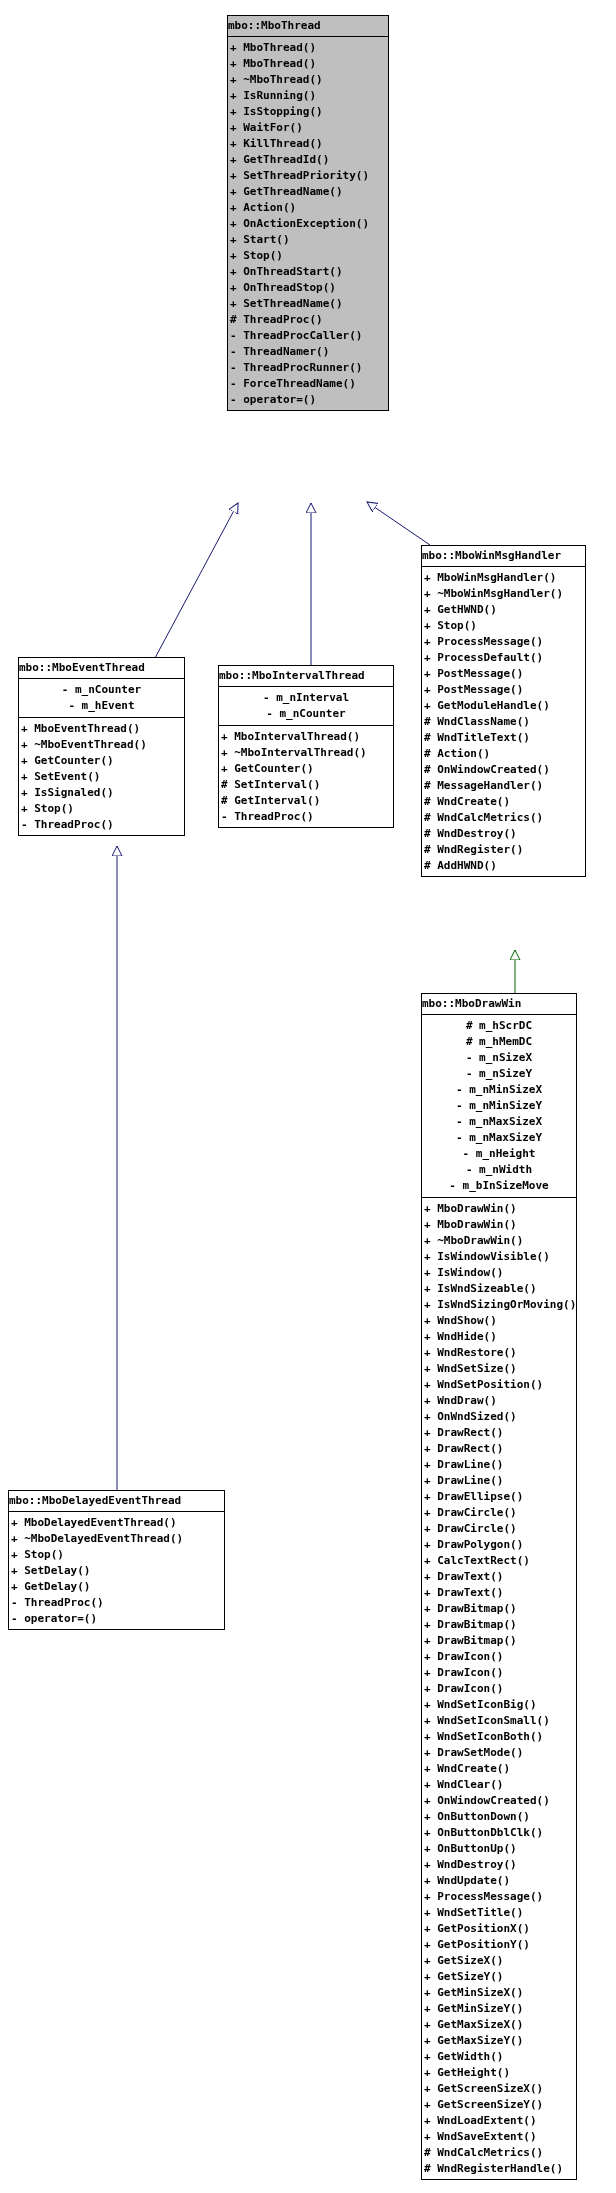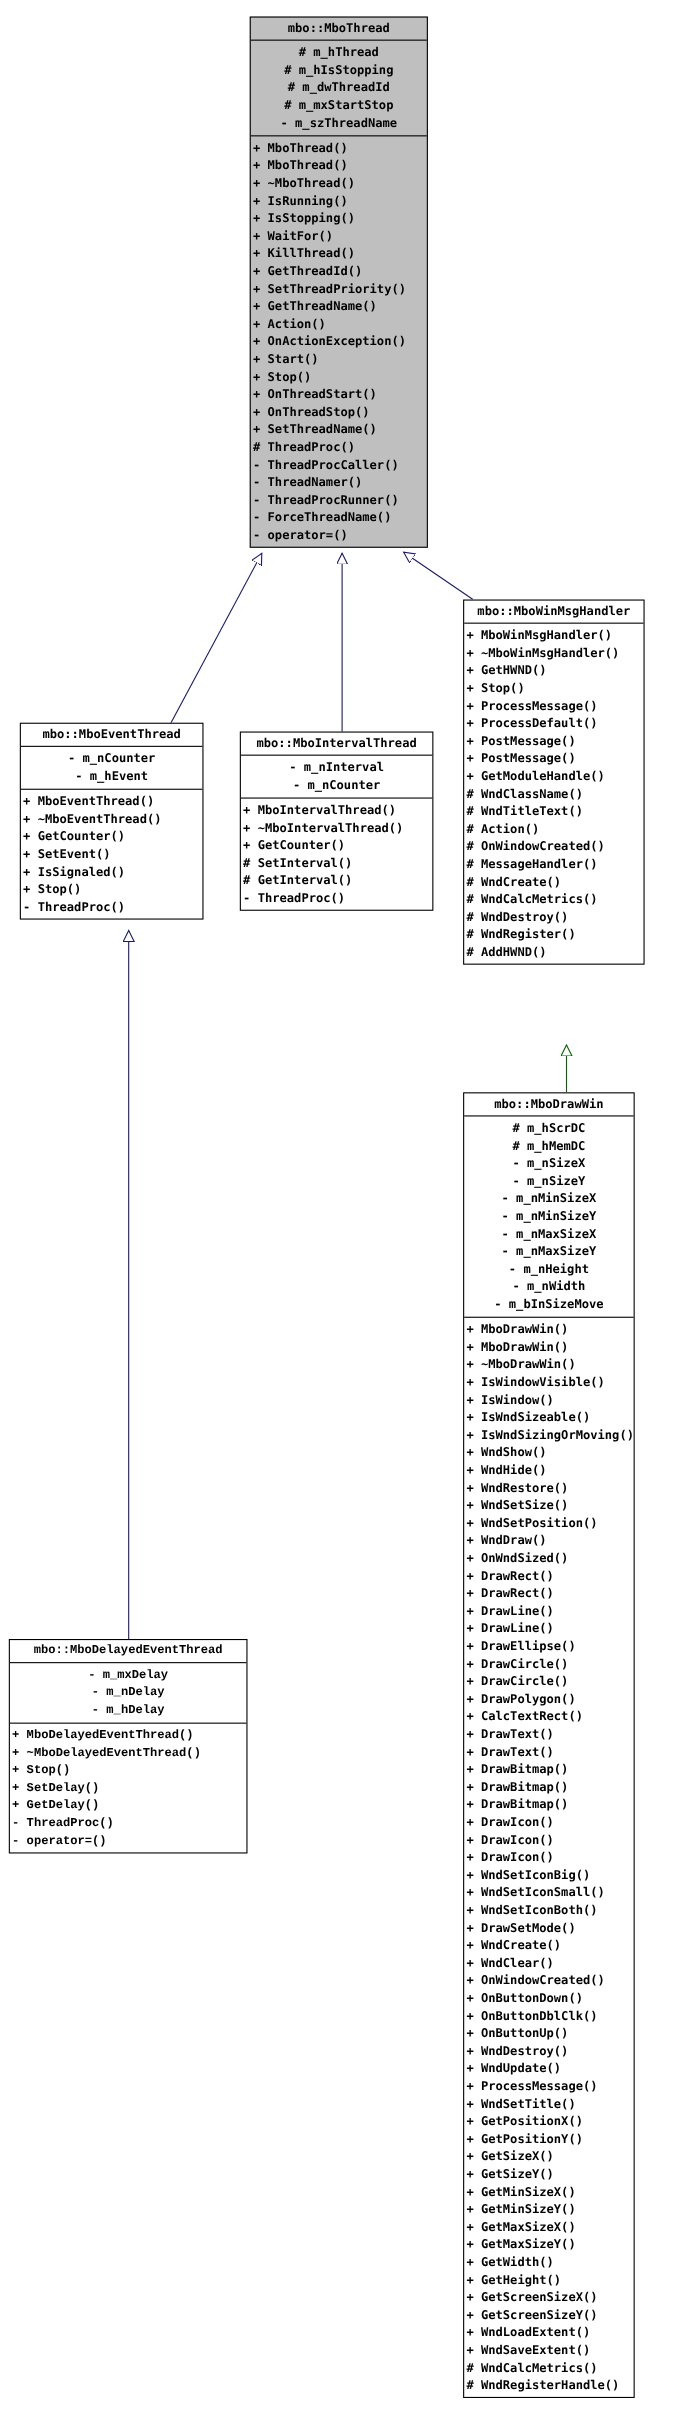--- a/index.html
+++ b/index.html
@@ -22,21 +22,21 @@
   }
   .class-box {
     position: absolute;
     background: #ffffff;
     border: 1px solid #000000;
     z-index: 2;
     box-sizing: border-box;
   }
   .class-box.highlight { background: #bfbfbf; }
   .class-title {
-    text-align: center;
+    text-align: left;
     line-height: 20px;
     height: 20px;
     border-bottom: 1px solid #000000;
     white-space: nowrap;
     overflow: hidden;
   }
   .attrs {
     border-bottom: 1px solid #000000;
     padding: 3px 0;
     text-align: center;
@@ -65,27 +65,20 @@
     </defs>
     <line x1="155" y1="658" x2="238" y2="503" stroke-width="1" marker-end="url(#arrow-blue)" stroke="#191970"></line>
     <line x1="311" y1="666" x2="311" y2="503" stroke-width="1" marker-end="url(#arrow-blue)" stroke="#191970"></line>
     <line x1="430" y1="545" x2="367" y2="502" stroke-width="1" marker-end="url(#arrow-blue)" stroke="#191970"></line>
     <line x1="117" y1="1490" x2="117" y2="846" stroke-width="1" marker-end="url(#arrow-blue)" stroke="#191970"></line>
     <line x1="515" y1="993" x2="515" y2="950" stroke-width="1" marker-end="url(#arrow-green)" stroke="#006400"></line>
   </svg>
 
   <div class="class-box highlight" style="left:227px; top:15px; width:162px;">
     <div class="class-title">mbo::MboThread</div>
-    <div class="attrs">
-        <div class="member"># m_hThread</div>
-        <div class="member"># m_hIsStopping</div>
-        <div class="member"># m_dwThreadId</div>
-        <div class="member"># m_mxStartStop</div>
-        <div class="member">- m_szThreadName</div>
-      </div>
     <div class="methods">
         <div class="member">+ MboThread()</div>
         <div class="member">+ MboThread()</div>
         <div class="member">+ ~MboThread()</div>
         <div class="member">+ IsRunning()</div>
         <div class="member">+ IsStopping()</div>
         <div class="member">+ WaitFor()</div>
         <div class="member">+ KillThread()</div>
         <div class="member">+ GetThreadId()</div>
         <div class="member">+ SetThreadPriority()</div>
@@ -157,27 +150,22 @@
         <div class="member"># OnWindowCreated()</div>
         <div class="member"># MessageHandler()</div>
         <div class="member"># WndCreate()</div>
         <div class="member"># WndCalcMetrics()</div>
         <div class="member"># WndDestroy()</div>
         <div class="member"># WndRegister()</div>
         <div class="member"># AddHWND()</div>
       </div>
   </div>
 
-  <div class="class-box" style="left:8px; top:1490px; width:217px;font-family:Liberation Mono, monospace;">
+  <div class="class-box" style="left:8px; top:1490px; width:217px;">
     <div class="class-title">mbo::MboDelayedEventThread</div>
-    <div class="attrs">
-        <div class="member">- m_mxDelay</div>
-        <div class="member">- m_nDelay</div>
-        <div class="member">- m_hDelay</div>
-      </div>
     <div class="methods">
         <div class="member">+ MboDelayedEventThread()</div>
         <div class="member">+ ~MboDelayedEventThread()</div>
         <div class="member">+ Stop()</div>
         <div class="member">+ SetDelay()</div>
         <div class="member">+ GetDelay()</div>
         <div class="member">- ThreadProc()</div>
         <div class="member">- operator=()</div>
       </div>
   </div>

